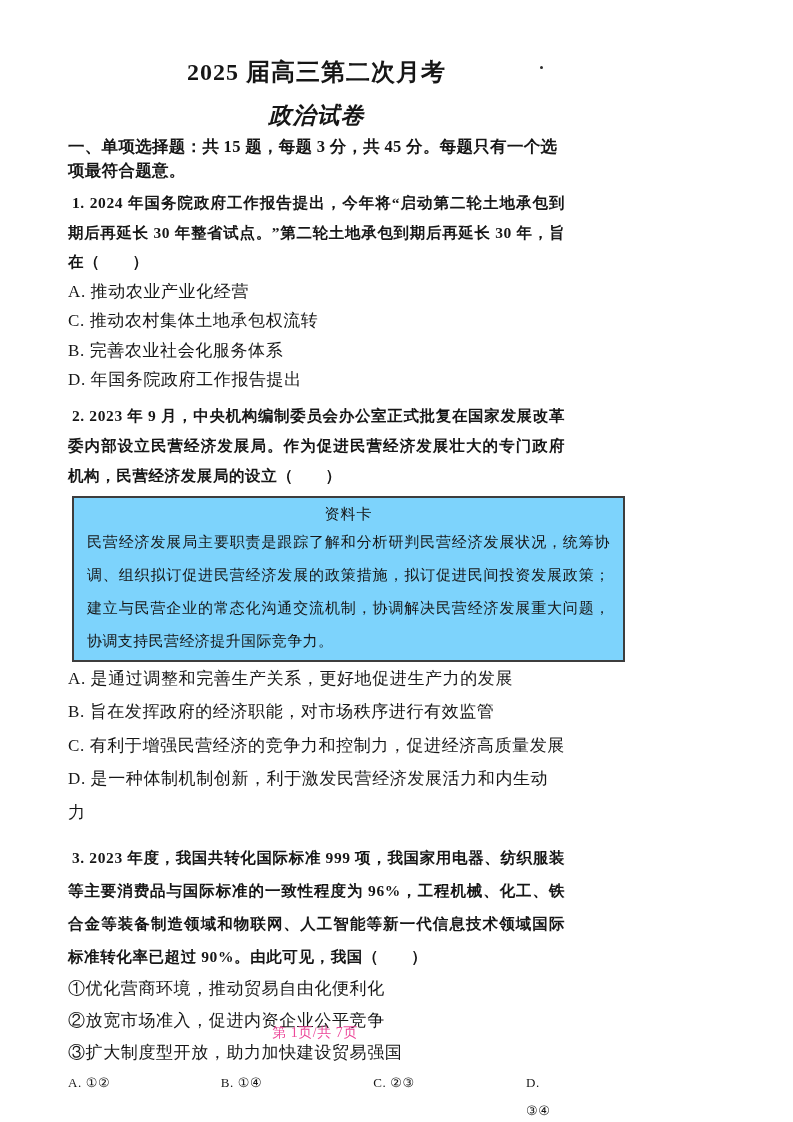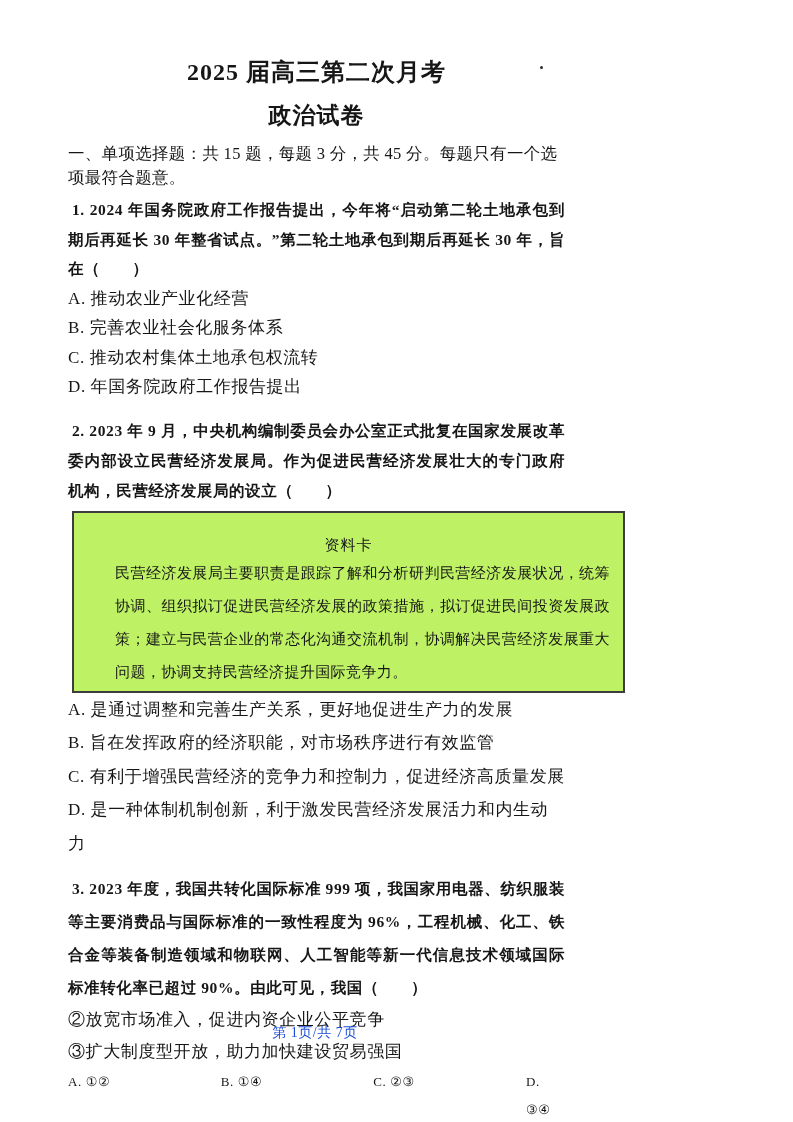--- a/index.html
+++ b/index.html
@@ -30,61 +30,61 @@
     background: #2c2c2c;
     border-radius: 50%;
   }
   .doc-subtitle {
     font-size: 23px;
     font-weight: 700;
     text-align: center;
     line-height: 30px;
     margin-top: 13px;
     letter-spacing: 1px;
+    font-style: italic;
   }
   .section-heading {
     font-size: 16.5px;
-    font-weight: 400;
+    font-weight: 700;
     line-height: 24px;
-    margin-top: 11px;
+    margin-top: 4px;
     letter-spacing: 0.3px;
   }
   .stem {
     font-size: 15.5px;
     text-align: justify;
     letter-spacing: 0.6px;
     text-indent: 4px;
     font-weight: bold;
   }
   .option, .statement {
     font-size: 17px;
     letter-spacing: 0.6px;
   }
   .q1 .stem { line-height: 29.5px; margin-top: 5px; }
   .q1 .option { line-height: 29.5px; }
-  .q2 .stem { line-height: 30px; margin-top: 14px; }
+  .q2 .stem { line-height: 30px; margin-top: 6px; }
   .info-card {
     width: 553px;
     margin: 5px 0 0 4px;
     border: 2px solid #3d3d3d;
-    padding: 20px 13px 2px;
-    background: #bef264;
+    padding: 4px 13px 2px;
+    background: #7dd3fc;
   }
   .card-title {
     font-size: 15px;
     text-align: center;
     line-height: 24px;
     letter-spacing: 1px;
   }
   .card-body {
     font-size: 15px;
     line-height: 33px;
     text-align: justify;
     letter-spacing: 0.4px;
-    margin-left: 28px;
   }
   .q2-opts { }
   .q2-opts .option { line-height: 33.5px; }
   .q3 { margin-top: 12px; }
   .q3 .stem { line-height: 33px; }
   .q3 .statement { line-height: 32px; }
   .choice-row {
     display: flex;
     line-height: 28px;
     font-size: 13px;
@@ -93,58 +93,59 @@
   .choice-row .choice { width: 165px; }
   .choice-row .choice:last-child { width: auto; font-family: Liberation Serif, serif; }
   .page-footer {
     position: absolute;
     left: 0;
     right: 0;
     top: 1024px;
     text-align: center;
     font-size: 14px;
     letter-spacing: 0.5px;
-    color: #1d4ed8;
+    color: #ec4899;
   }
 </style>
 </head>
 <body>
 
 <div class="page">
 
   <div class="doc-title">2025 届高三第二次月考</div>
   <div class="title-dot"></div>
   <div class="doc-subtitle">政治试卷</div>
 
   <div class="section-heading">一、单项选择题：共 15 题，每题 3 分，共 45 分。每题只有一个选项最符合题意。</div>
 
   <div class="q q1">
     <p class="stem">1. 2024 年国务院政府工作报告提出，今年将“启动第二轮土地承包到期后再延长 30 年整省试点。”第二轮土地承包到期后再延长 30 年，旨在（　　）</p>
     <p class="option">A. 推动农业产业化经营</p>
+    <p class="option">C. 推动农村集体土地承包权流转</p>
     <p class="option">B. 完善农业社会化服务体系</p>
-    <p class="option">C. 推动农村集体土地承包权流转</p>
     <p class="option">D. 年国务院政府工作报告提出</p>
   </div>
 
   <div class="q q2">
     <p class="stem">2. 2023 年 9 月，中央机构编制委员会办公室正式批复在国家发展改革委内部设立民营经济发展局。作为促进民营经济发展壮大的专门政府机构，民营经济发展局的设立（　　）</p>
     <div class="info-card">
       <div class="card-title">资料卡</div>
       <div class="card-body">民营经济发展局主要职责是跟踪了解和分析研判民营经济发展状况，统筹协调、组织拟订促进民营经济发展的政策措施，拟订促进民间投资发展政策；建立与民营企业的常态化沟通交流机制，协调解决民营经济发展重大问题，协调支持民营经济提升国际竞争力。</div>
     </div>
     <div class="q2-opts">
       <p class="option">A. 是通过调整和完善生产关系，更好地促进生产力的发展</p>
       <p class="option">B. 旨在发挥政府的经济职能，对市场秩序进行有效监管</p>
       <p class="option">C. 有利于增强民营经济的竞争力和控制力，促进经济高质量发展</p>
       <p class="option">D. 是一种体制机制创新，利于激发民营经济发展活力和内生动力</p>
     </div>
   </div>
 
   <div class="q q3">
     <p class="stem">3. 2023 年度，我国共转化国际标准 999 项，我国家用电器、纺织服装等主要消费品与国际标准的一致性程度为 96%，工程机械、化工、铁合金等装备制造领域和物联网、人工智能等新一代信息技术领域国际标准转化率已超过 90%。由此可见，我国（　　）</p>
+    <p class="statement">①优化营商环境，推动贸易自由化便利化</p>
     <p class="statement">②放宽市场准入，促进内资企业公平竞争</p>
     <p class="statement">③扩大制度型开放，助力加快建设贸易强国</p>
     <div class="choice-row">
       <span class="choice">A. ①②</span>
       <span class="choice">B. ①④</span>
       <span class="choice">C. ②③</span>
       <span class="choice">D. ③④</span>
     </div>
   </div>
 

